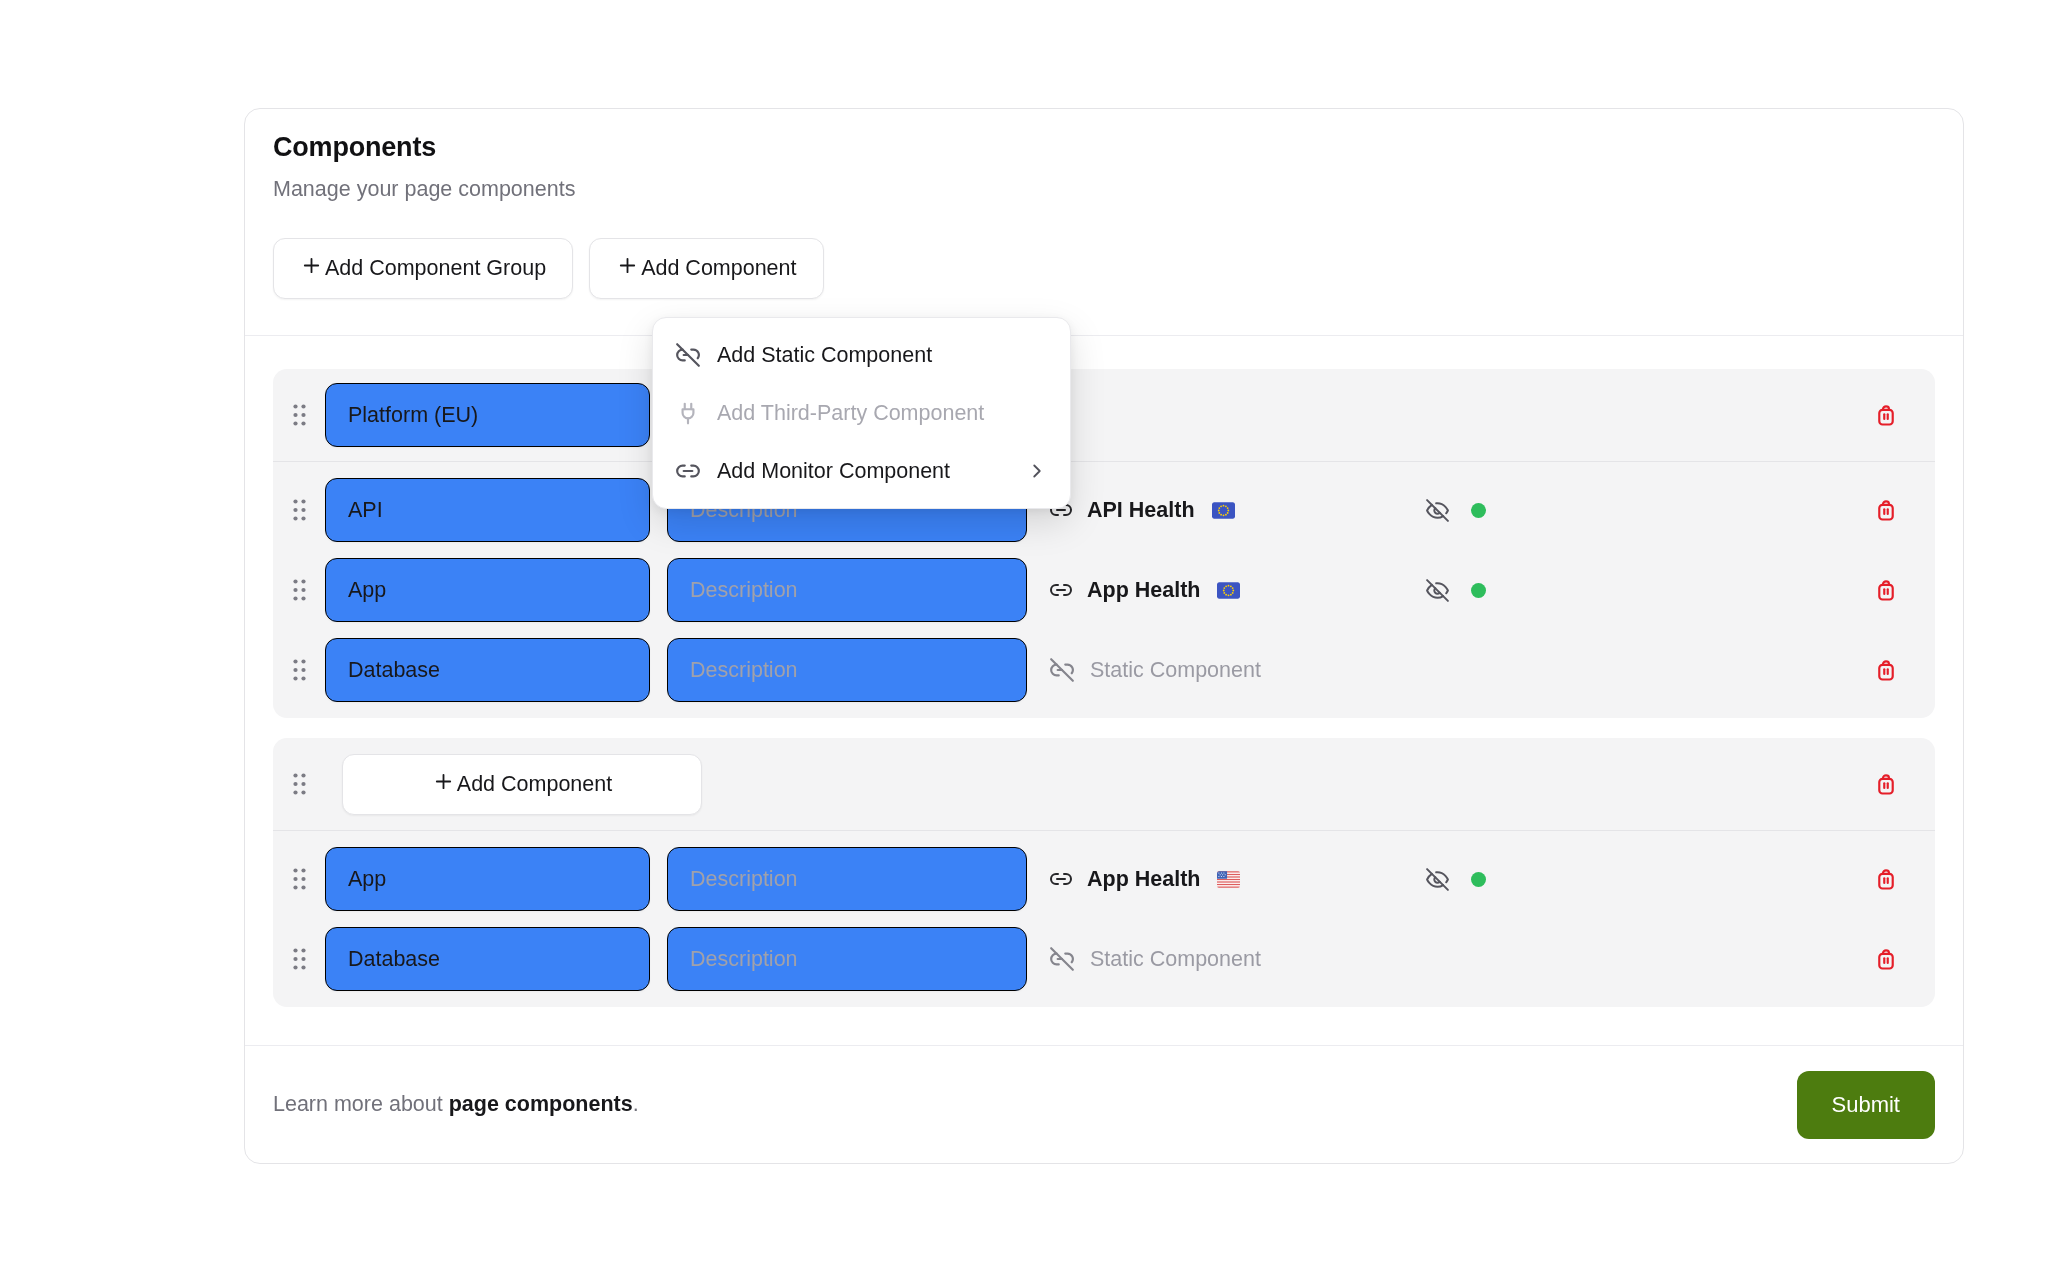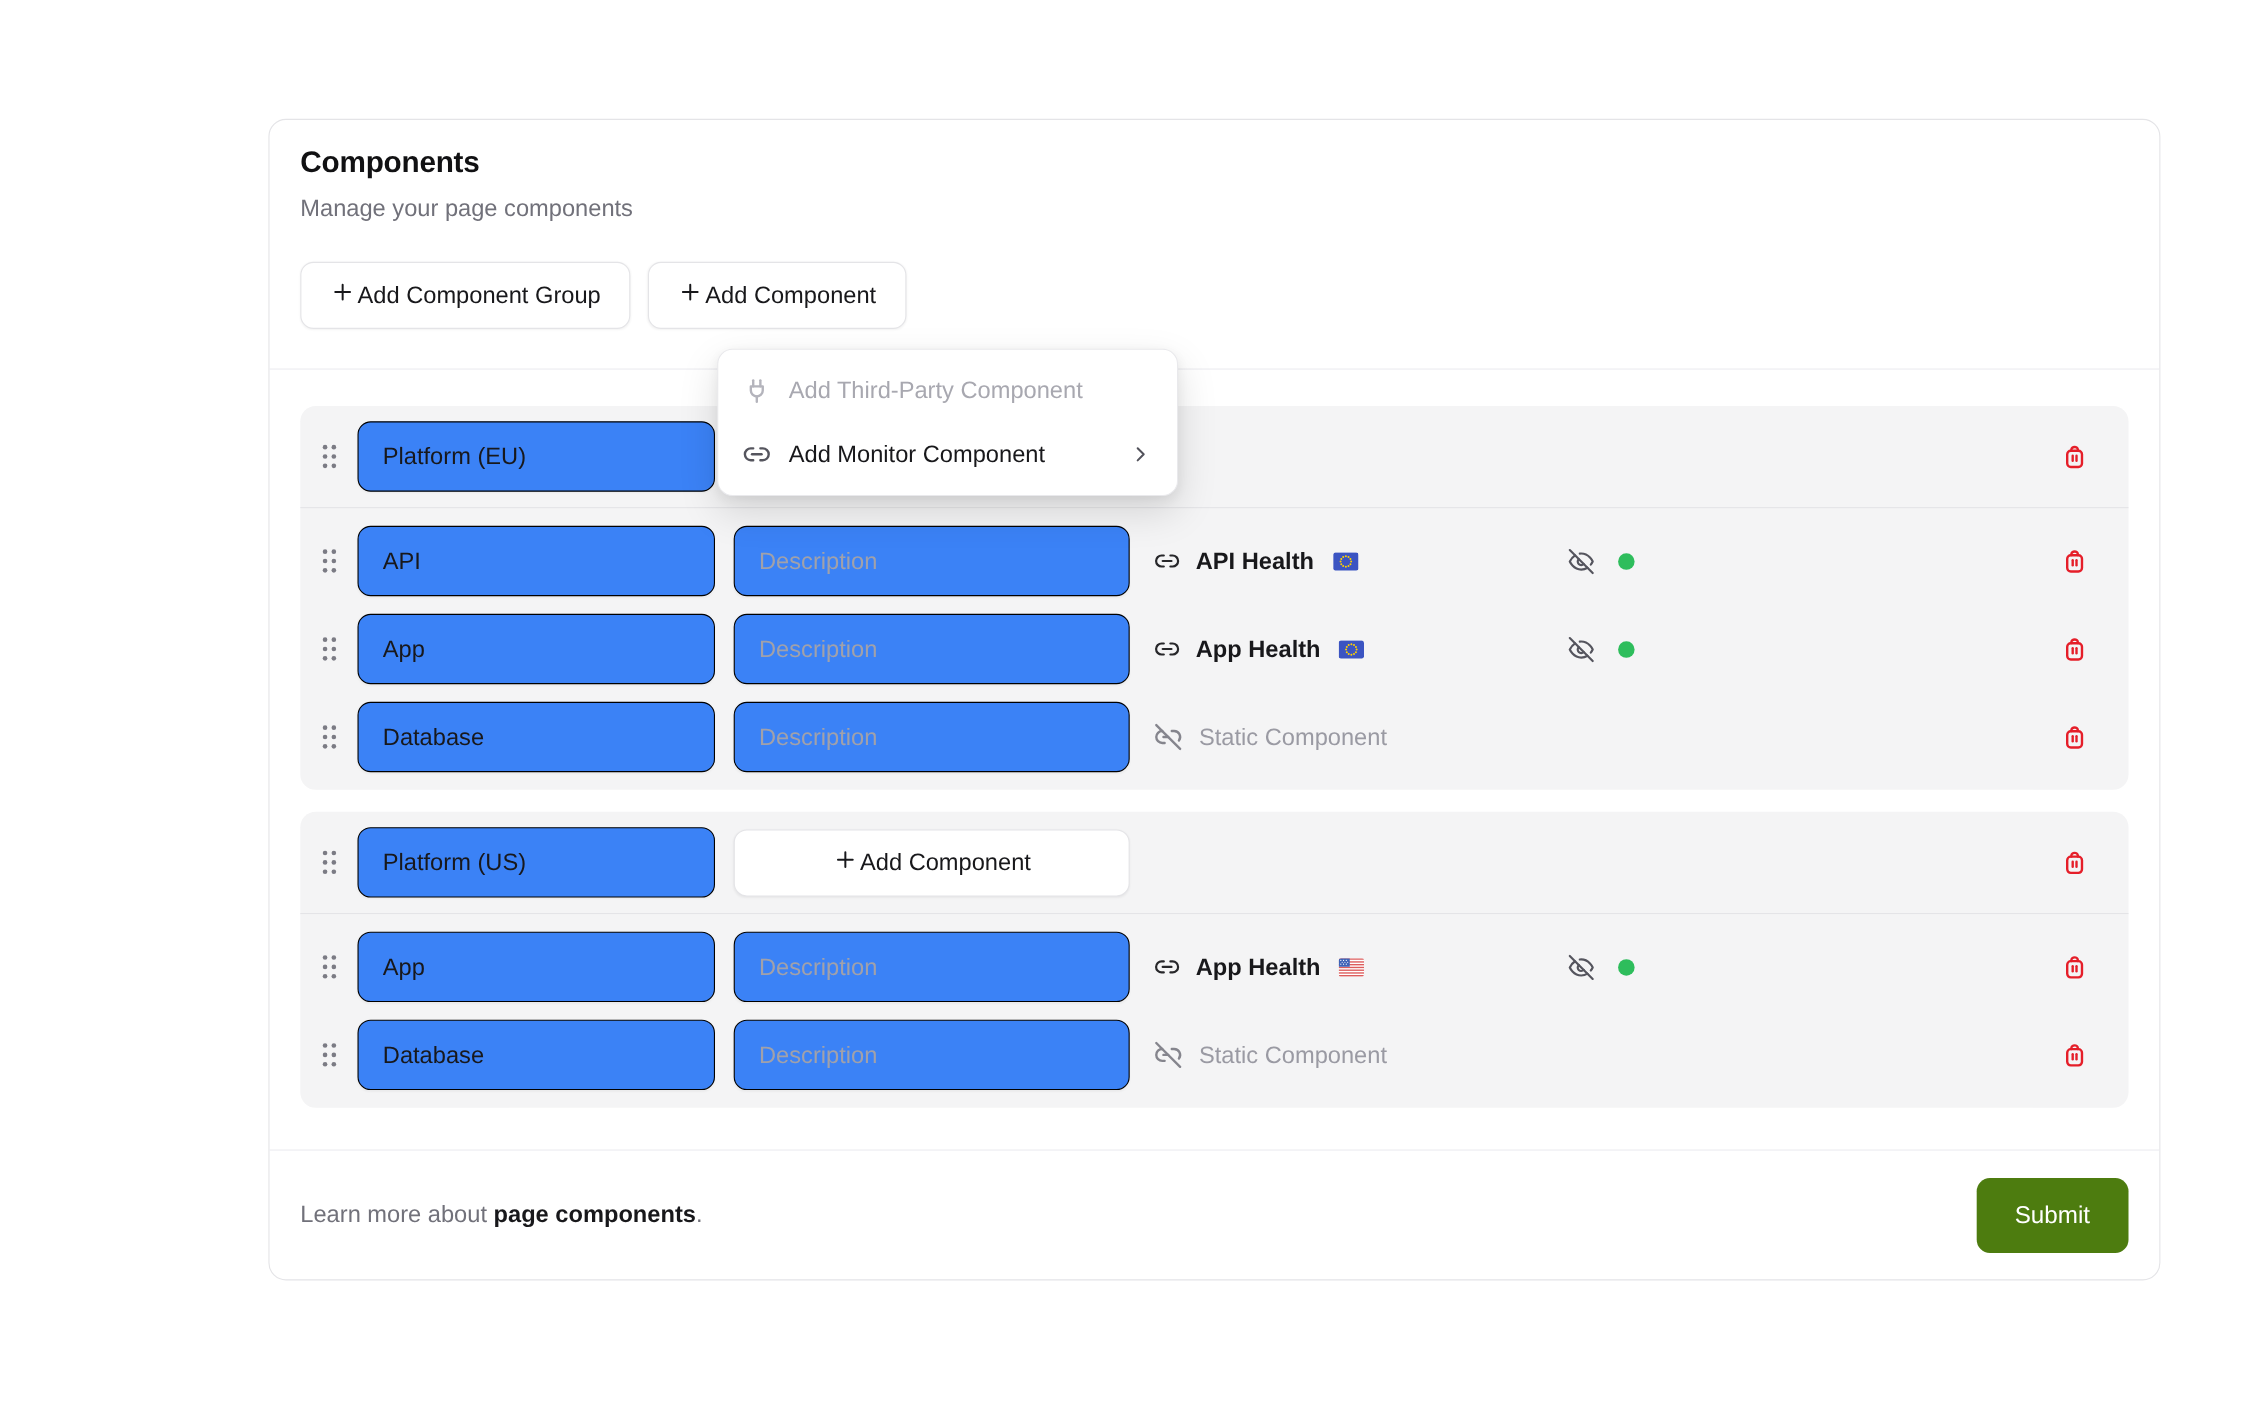--- a/index.html
+++ b/index.html
@@ -270,21 +270,20 @@
         </div>
       </div>
 
       <div class="group">
         <div class="group-header">
           <button class="handle">
               <svg width="19" height="26" viewBox="0 0 19 26">
                 <use href="#ic-grip"></use>
               </svg>
             </button>
-          <input class="field name-field" value="Platform (US)" style="">
           <button class="btn group-add-btn">
             <span><svg width="23" height="23" viewBox="0 0 24 24">
                   <use href="#ic-plus"></use>
                 </svg></span>
             <span>Add Component</span>
           </button>
           <button class="trash-btn">
               <svg width="26" height="26" viewBox="0 0 24 24">
                 <use href="#ic-trash"></use>
               </svg>
@@ -351,20 +350,28 @@
       </div>
 
     </div>
 
     <footer class="card-footer">
       <p class="learn"><span>Learn more about </span><a>page components</a><span>.</span></p>
       <button class="submit-btn">Submit</button>
     </footer>
 
     <div class="menu">
+      <div class="menu-item">
+        <span class="mi">
+            <svg width="26" height="26" viewBox="0 0 24 24">
+              <use href="#ic-unlink"></use>
+            </svg>
+          </span>
+        <span>Add Static Component</span>
+      </div>
       <div class="menu-item disabled">
         <span class="mi">
             <svg width="26" height="26" viewBox="0 0 24 24">
               <use href="#ic-plug"></use>
             </svg>
           </span>
         <span>Add Third-Party Component</span>
       </div>
       <div class="menu-item">
         <span class="mi">

